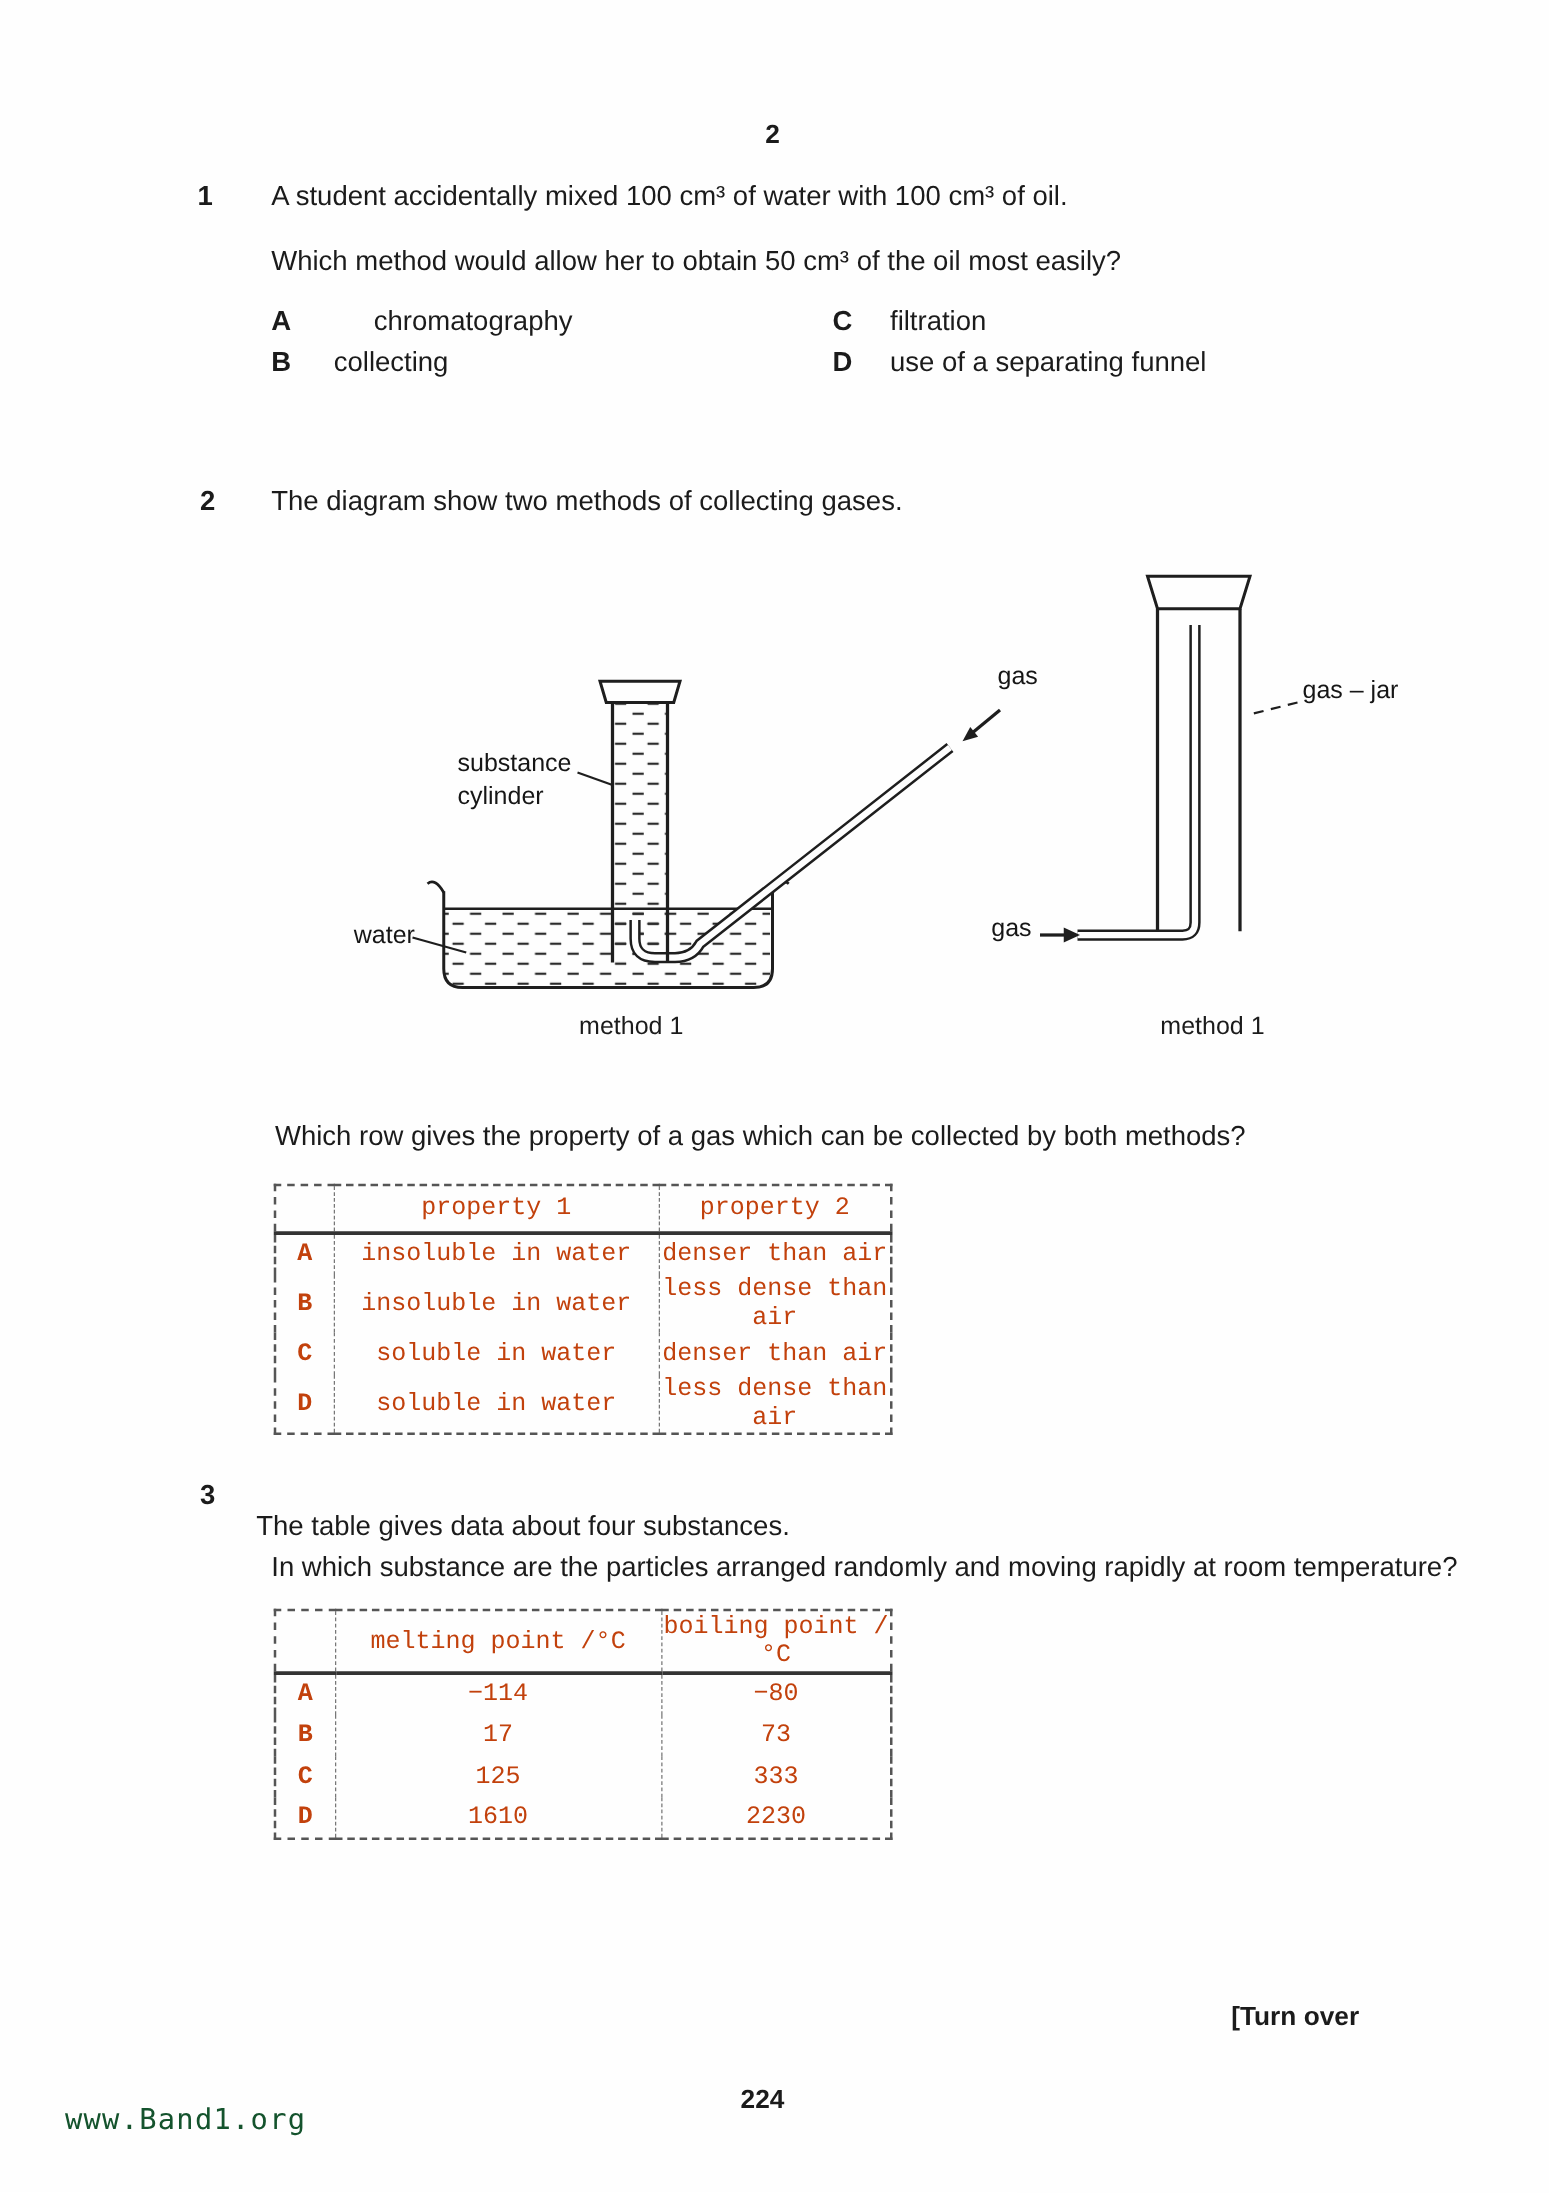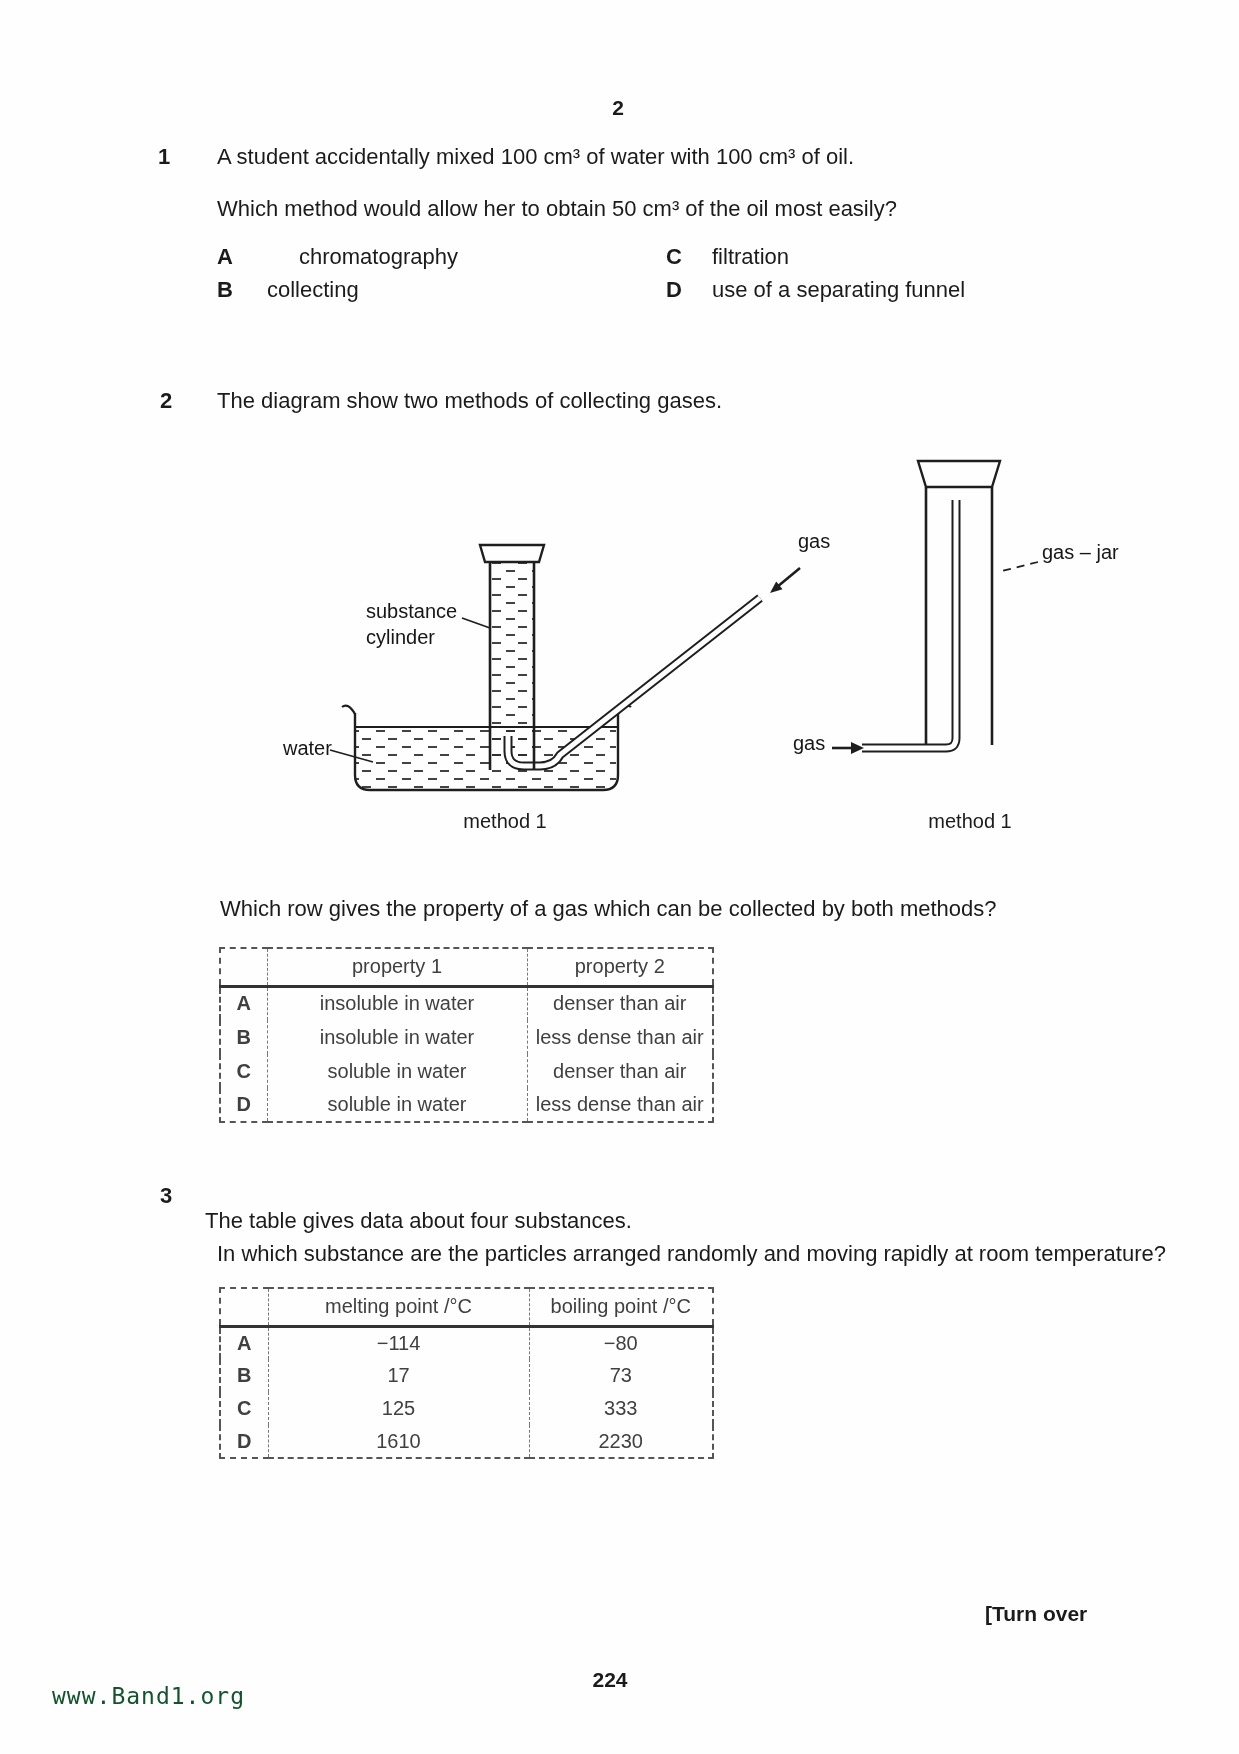--- a/index.html
+++ b/index.html
@@ -16,23 +16,24 @@
   .qtext{font-size:22px;}
   .optletter{font-weight:bold;font-size:22px;}
   .optlabel{font-size:22px;}
   .pagenum-top{font-weight:bold;font-size:21px;text-align:center;}
   .diagram-label{font-size:20px;color:#161616;}
   .diagram-caption{font-size:20px;text-align:center;}
   .qtable{
     position:absolute;
     border-collapse:collapse;
     table-layout:fixed;
-    font-size:20px;color:#404040;
+    font-size:20px;color:#c2410c;
     border:2px dashed #555;
     background:transparent;
+    font-family:Liberation Mono, monospace;
   }
   .qtable th{
     font-weight:normal;font-size:20px;text-align:center;
     border-bottom:3px solid #333;
     border-left:1px dashed #777;border-right:1px dashed #777;
   }
   .qtable td{
     text-align:center;
     border-left:1px dashed #777;border-right:1px dashed #777;
     padding:0;

